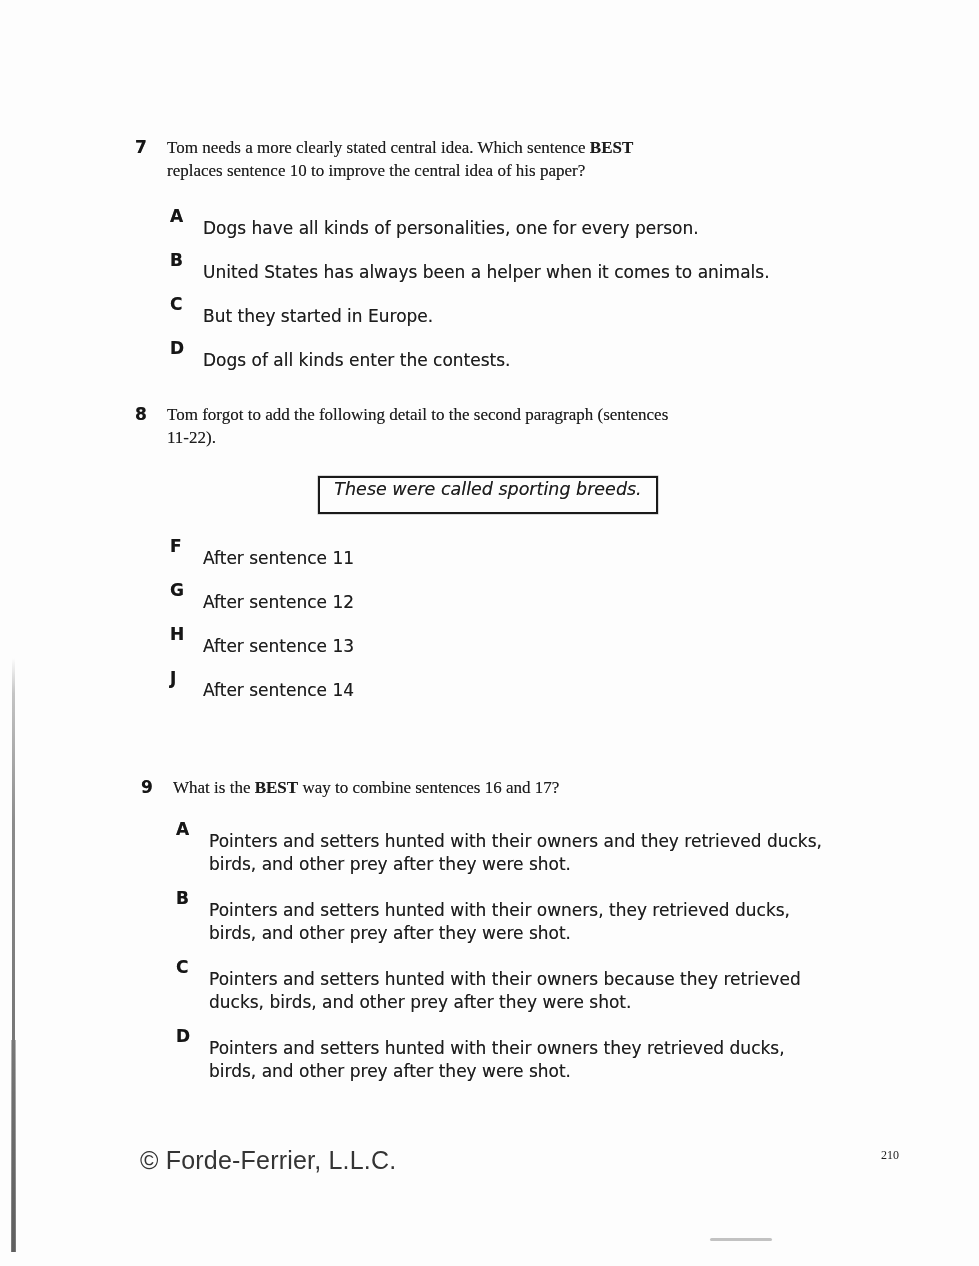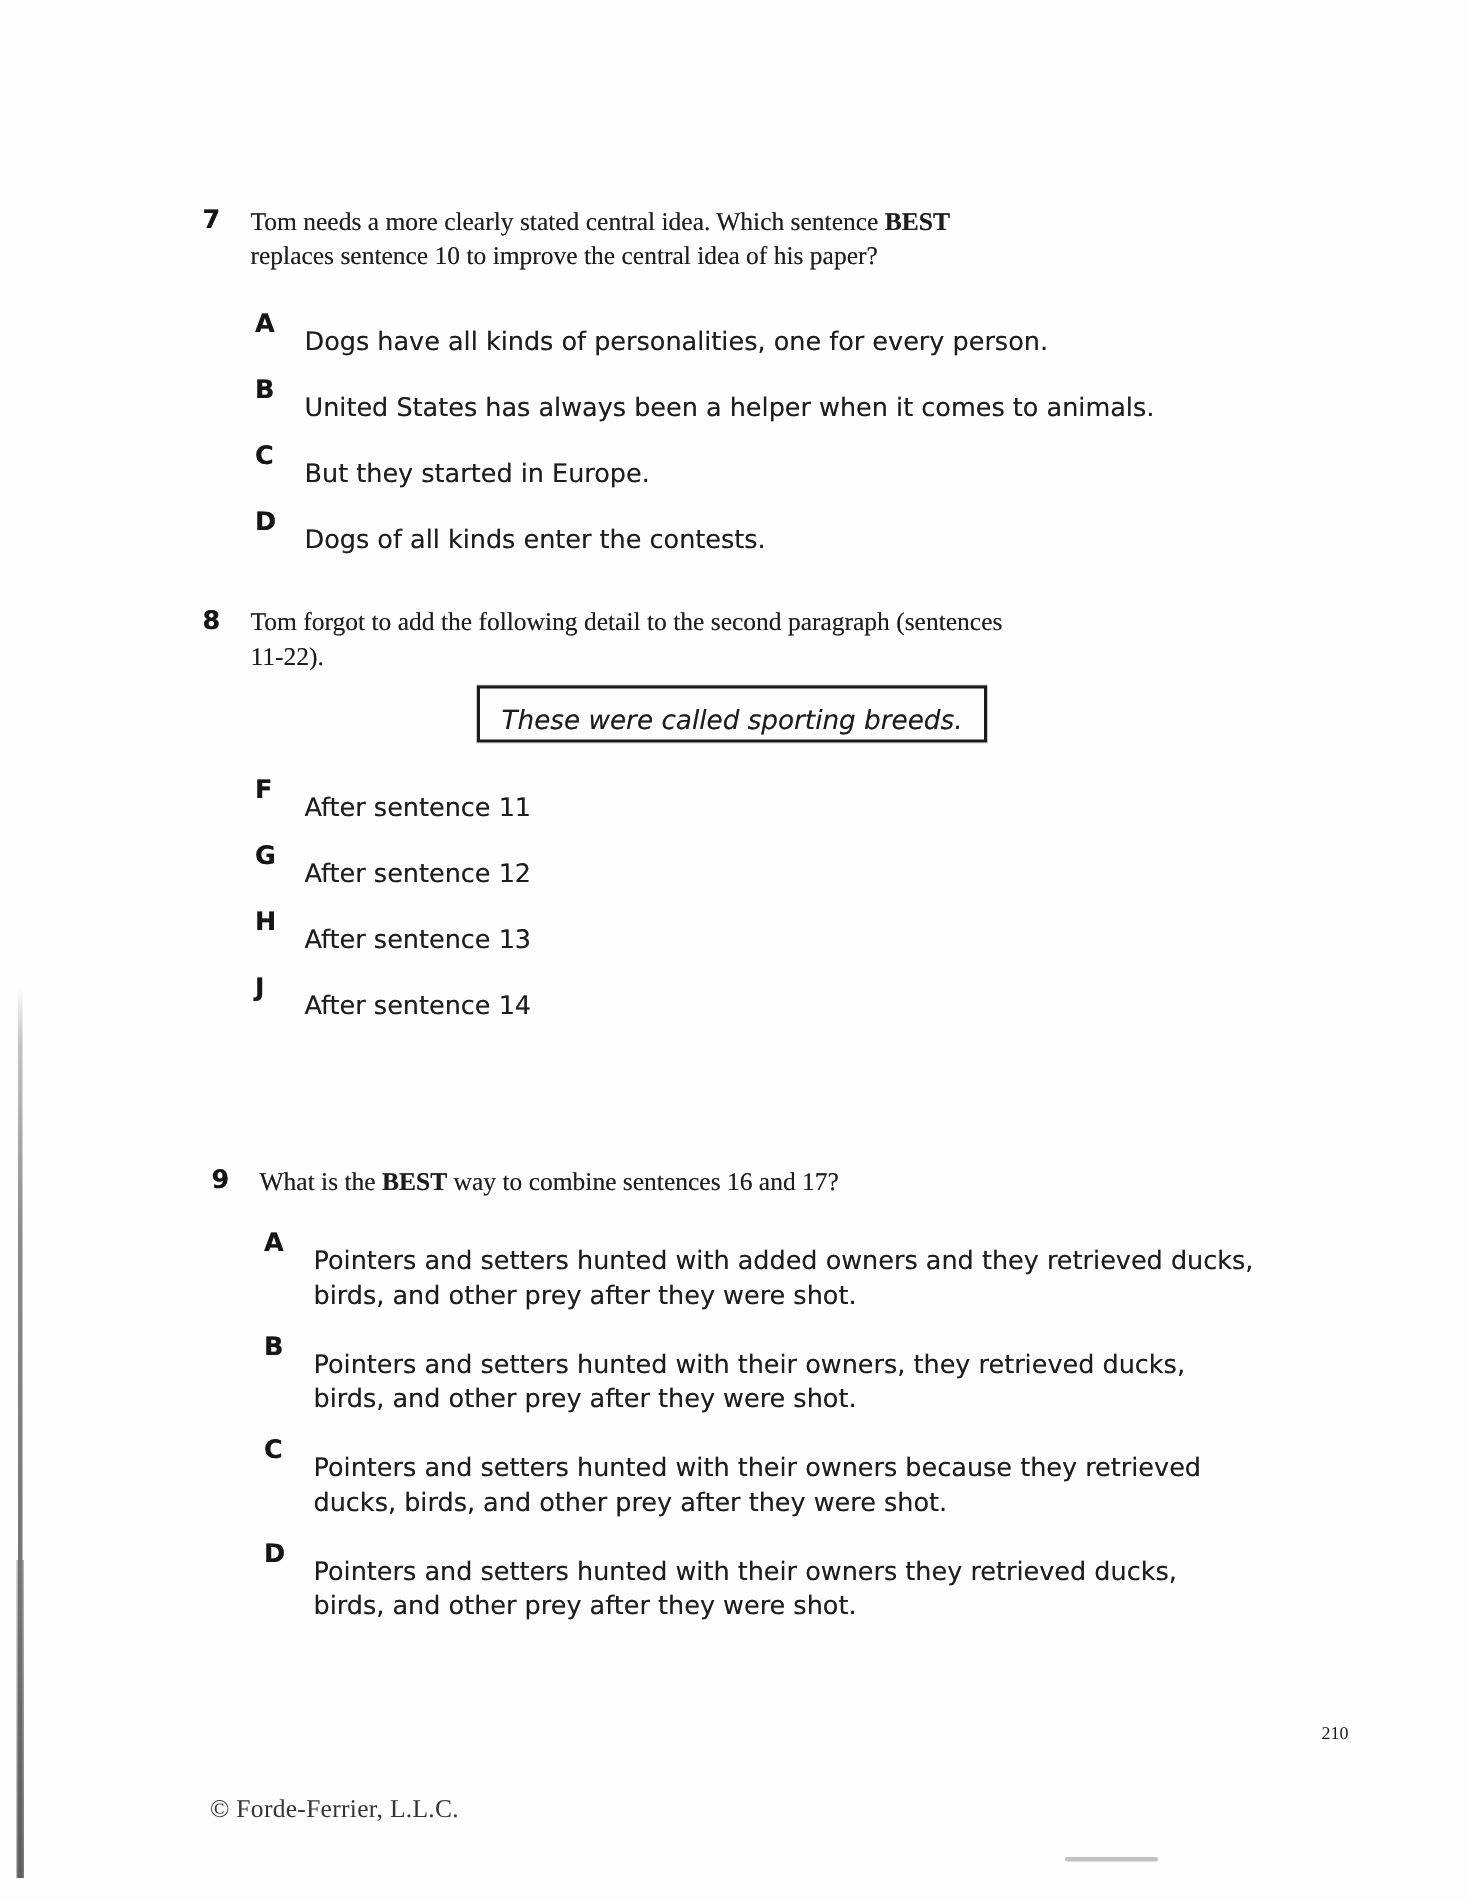--- a/index.html
+++ b/index.html
@@ -43,40 +43,40 @@
   .opt-text { flex: 1; white-space: pre-line; margin-top: 12px; }
 
   
   #q7 { left: 135px; top: 136px; width: 740px; }
   #q7 .options { margin-top: 23px; }
 
   #q8 { left: 135px; top: 403px; width: 740px; }
   #q8 .sentence-box {
     box-sizing: border-box;
     margin-left: 183px;
-    margin-top: 8px;
+    margin-top: 27px;
     width: 340px; height: 38px;
     border: 2px solid #1a1a1a;
-    display: flex; align-items: flex-end; justify-content: center;
+    display: flex; align-items: flex-start; justify-content: center;
     font-style: italic;
     font-size: 17.5px;
     box-shadow: 0 0 0 0.5px rgba(40,40,40,0.35);
   }
   #q8 .follow-up { margin-top: 31px; white-space: pre-line; margin-left: 32px; }
   #q8 .options { margin-top: 21px; }
 
   #q9 { left: 141px; top: 776px; width: 740px; }
   #q9 .options { margin-top: 19px; }
   #q9 .opt { margin-bottom: 11px; }
 
   .footer-copyright {
     position: absolute;
-    left: 140px; top: 1196px;
-    font-family: Liberation Serif, serif;
-    font-size: 17px;
+    left: 140px; top: 1146px;
+    font-family: Liberation Sans, sans-serif;
+    font-size: 25px;
     color: #343434;
     letter-spacing: 0.2px;
   }
   .footer-pagenum {
     position: absolute;
     left: 881px; top: 1148px;
     font-family: "Liberation Serif", serif;
     font-size: 12px;
     font-weight: 500;
     color: #1c1c1c;
@@ -170,21 +170,21 @@
   </div>
 
   <div class="question" id="q9">
     <div class="q-head">
       <span class="q-num">9</span>
       <div class="q-prompt"><span>What is the </span><span class="b">BEST</span><span> way to combine sentences 16 and 17?</span></div>
     </div>
     <div class="options">
       <div class="opt">
         <span class="opt-letter">A</span>
-        <div class="opt-text">Pointers and setters hunted with added owners and they retrieved ducks,
+        <div class="opt-text">Pointers and setters hunted with their owners and they retrieved ducks,
 birds, and other prey after they were shot.</div>
       </div>
       <div class="opt">
         <span class="opt-letter">B</span>
         <div class="opt-text">Pointers and setters hunted with their owners, they retrieved ducks,
 birds, and other prey after they were shot.</div>
       </div>
       <div class="opt">
         <span class="opt-letter">C</span>
         <div class="opt-text">Pointers and setters hunted with their owners because they retrieved

